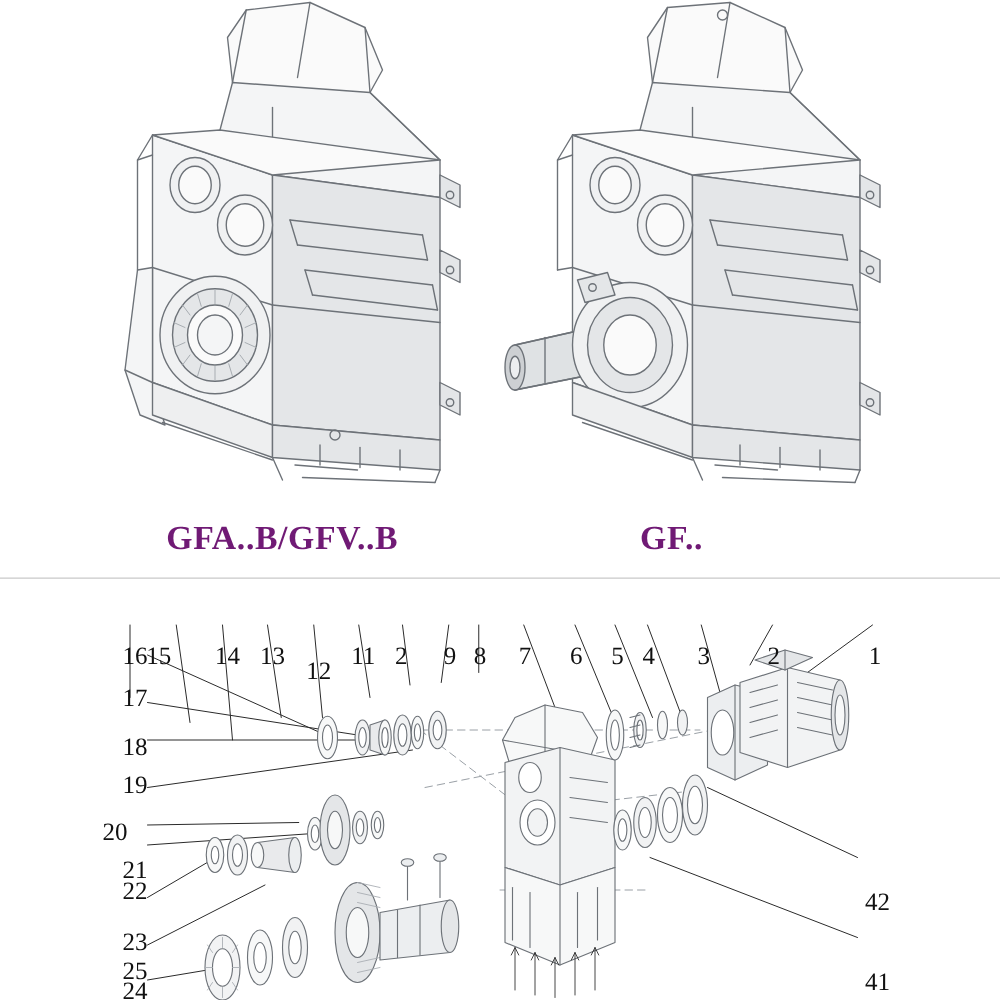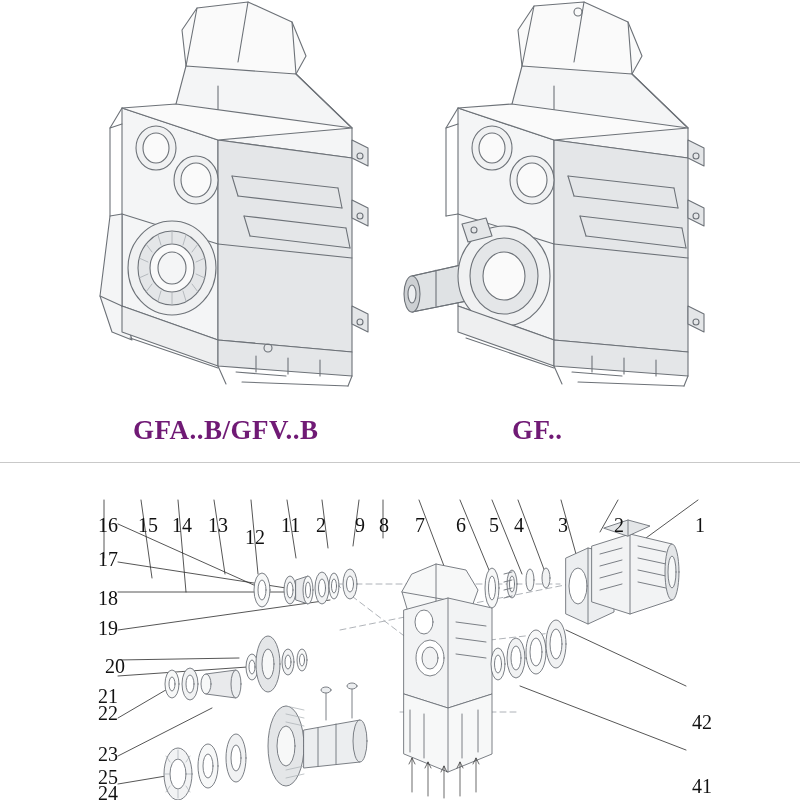--- a/index.html
+++ b/index.html
@@ -460,40 +460,40 @@
 
           <ellipse cx="672" cy="110" rx="7" ry="28" fill="#e4e6e8"></ellipse>
           <ellipse cx="672" cy="110" rx="4" ry="16" fill="#f7f8f8"></ellipse>
         </g>
 
       </g>
     </svg>
   </div>
 
   <div class="callout" style="left:98px; top:484px;">16</div>
-  <div class="callout" style="left:138px; top:484px;">15</div>
+  <div class="callout" style="left:117px; top:484px;">15</div>
   <div class="callout" style="left:172px; top:484px;">14</div>
   <div class="callout" style="left:208px; top:484px;">13</div>
   <div class="callout" style="left:245px; top:496px;">12</div>
   <div class="callout" style="left:281px; top:484px;">11</div>
   <div class="callout" style="left:316px; top:484px;">2</div>
   <div class="callout" style="left:355px; top:484px;">9</div>
   <div class="callout" style="left:379px; top:484px;">8</div>
   <div class="callout" style="left:415px; top:484px;">7</div>
   <div class="callout" style="left:456px; top:484px;">6</div>
   <div class="callout" style="left:489px; top:484px;">5</div>
   <div class="callout" style="left:514px; top:484px;">4</div>
   <div class="callout" style="left:558px; top:484px;">3</div>
   <div class="callout" style="left:614px; top:484px;">2</div>
   <div class="callout" style="left:695px; top:484px;">1</div>
 
   <div class="callout" style="left:98px; top:518px;">17</div>
   <div class="callout" style="left:98px; top:557px;">18</div>
   <div class="callout" style="left:98px; top:587px;">19</div>
-  <div class="callout" style="left:105px; top:625px;text-align:right;">20</div>
+  <div class="callout" style="left:82px; top:625px;text-align:right;">20</div>
   <div class="callout" style="left:98px; top:655px;">21</div>
   <div class="callout" style="left:98px; top:672px;">22</div>
   <div class="callout" style="left:98px; top:713px;text-align:right;">23</div>
   <div class="callout" style="left:98px; top:752px;">24</div>
   <div class="callout" style="left:98px; top:736px;font-family:Liberation Serif, serif;">25</div>
 
   <div class="callout" style="left:692px; top:681px;">42</div>
   <div class="callout" style="left:692px; top:745px;">41</div>
 
 </div>

